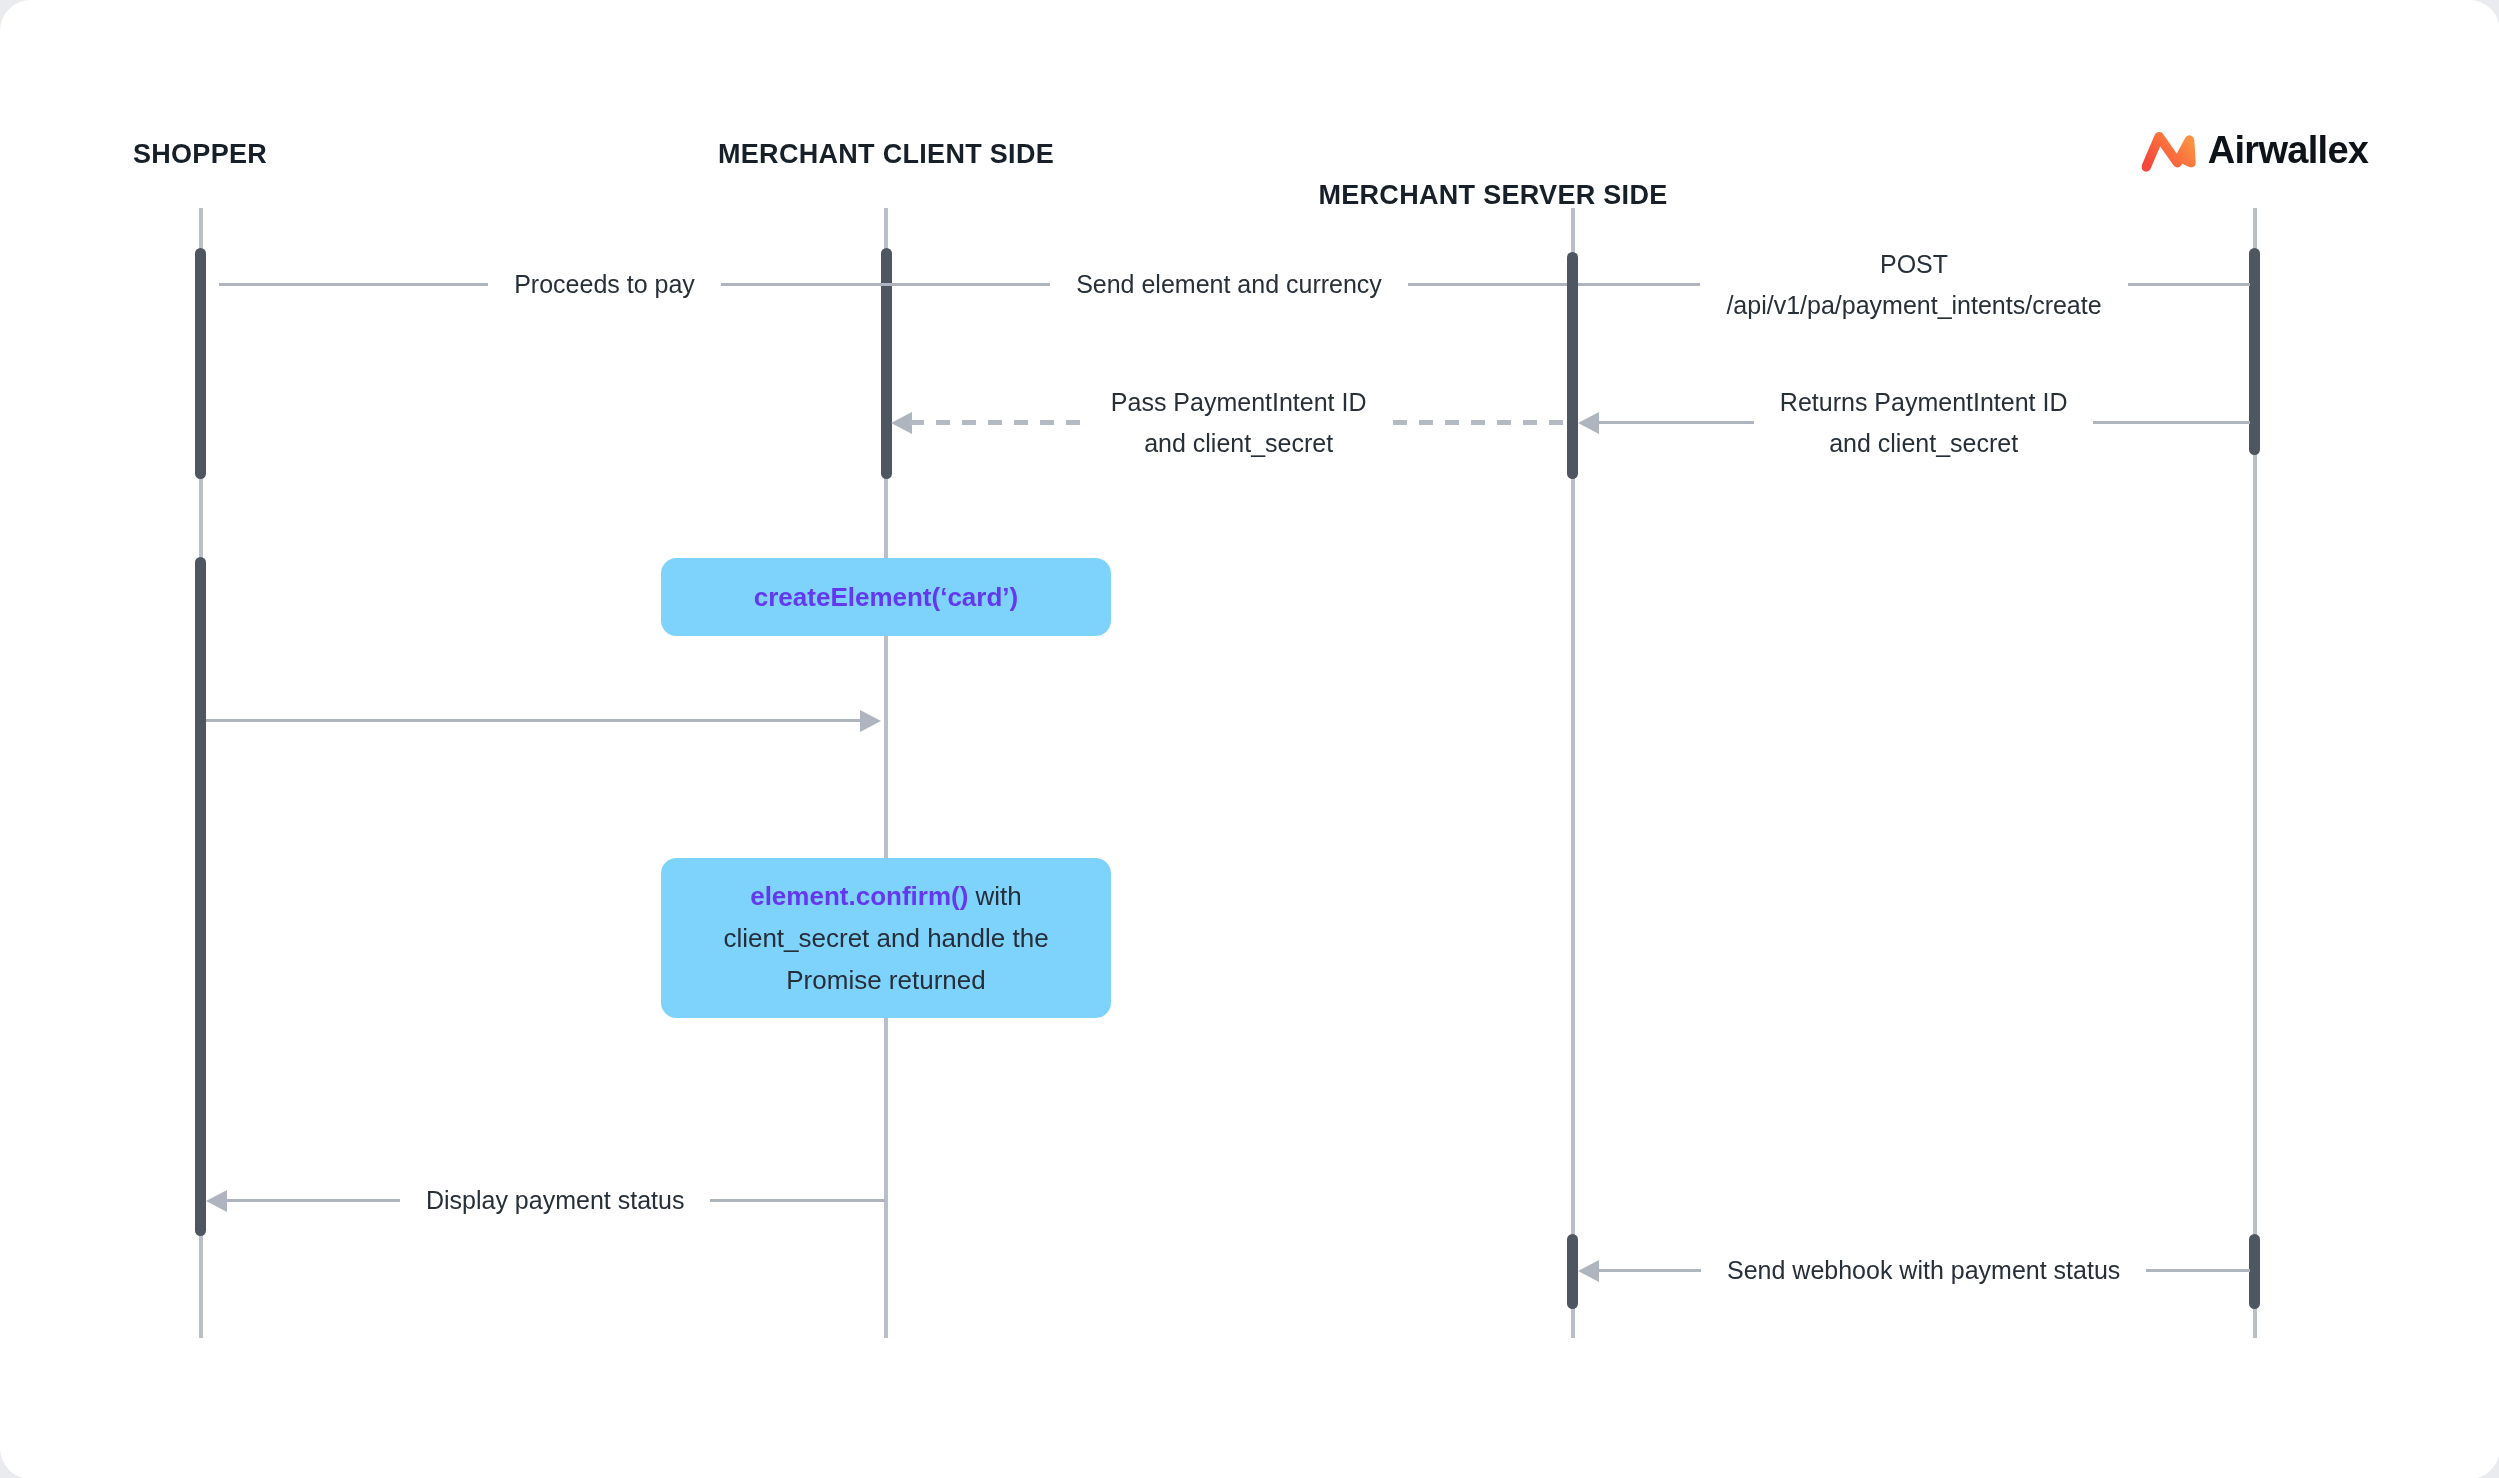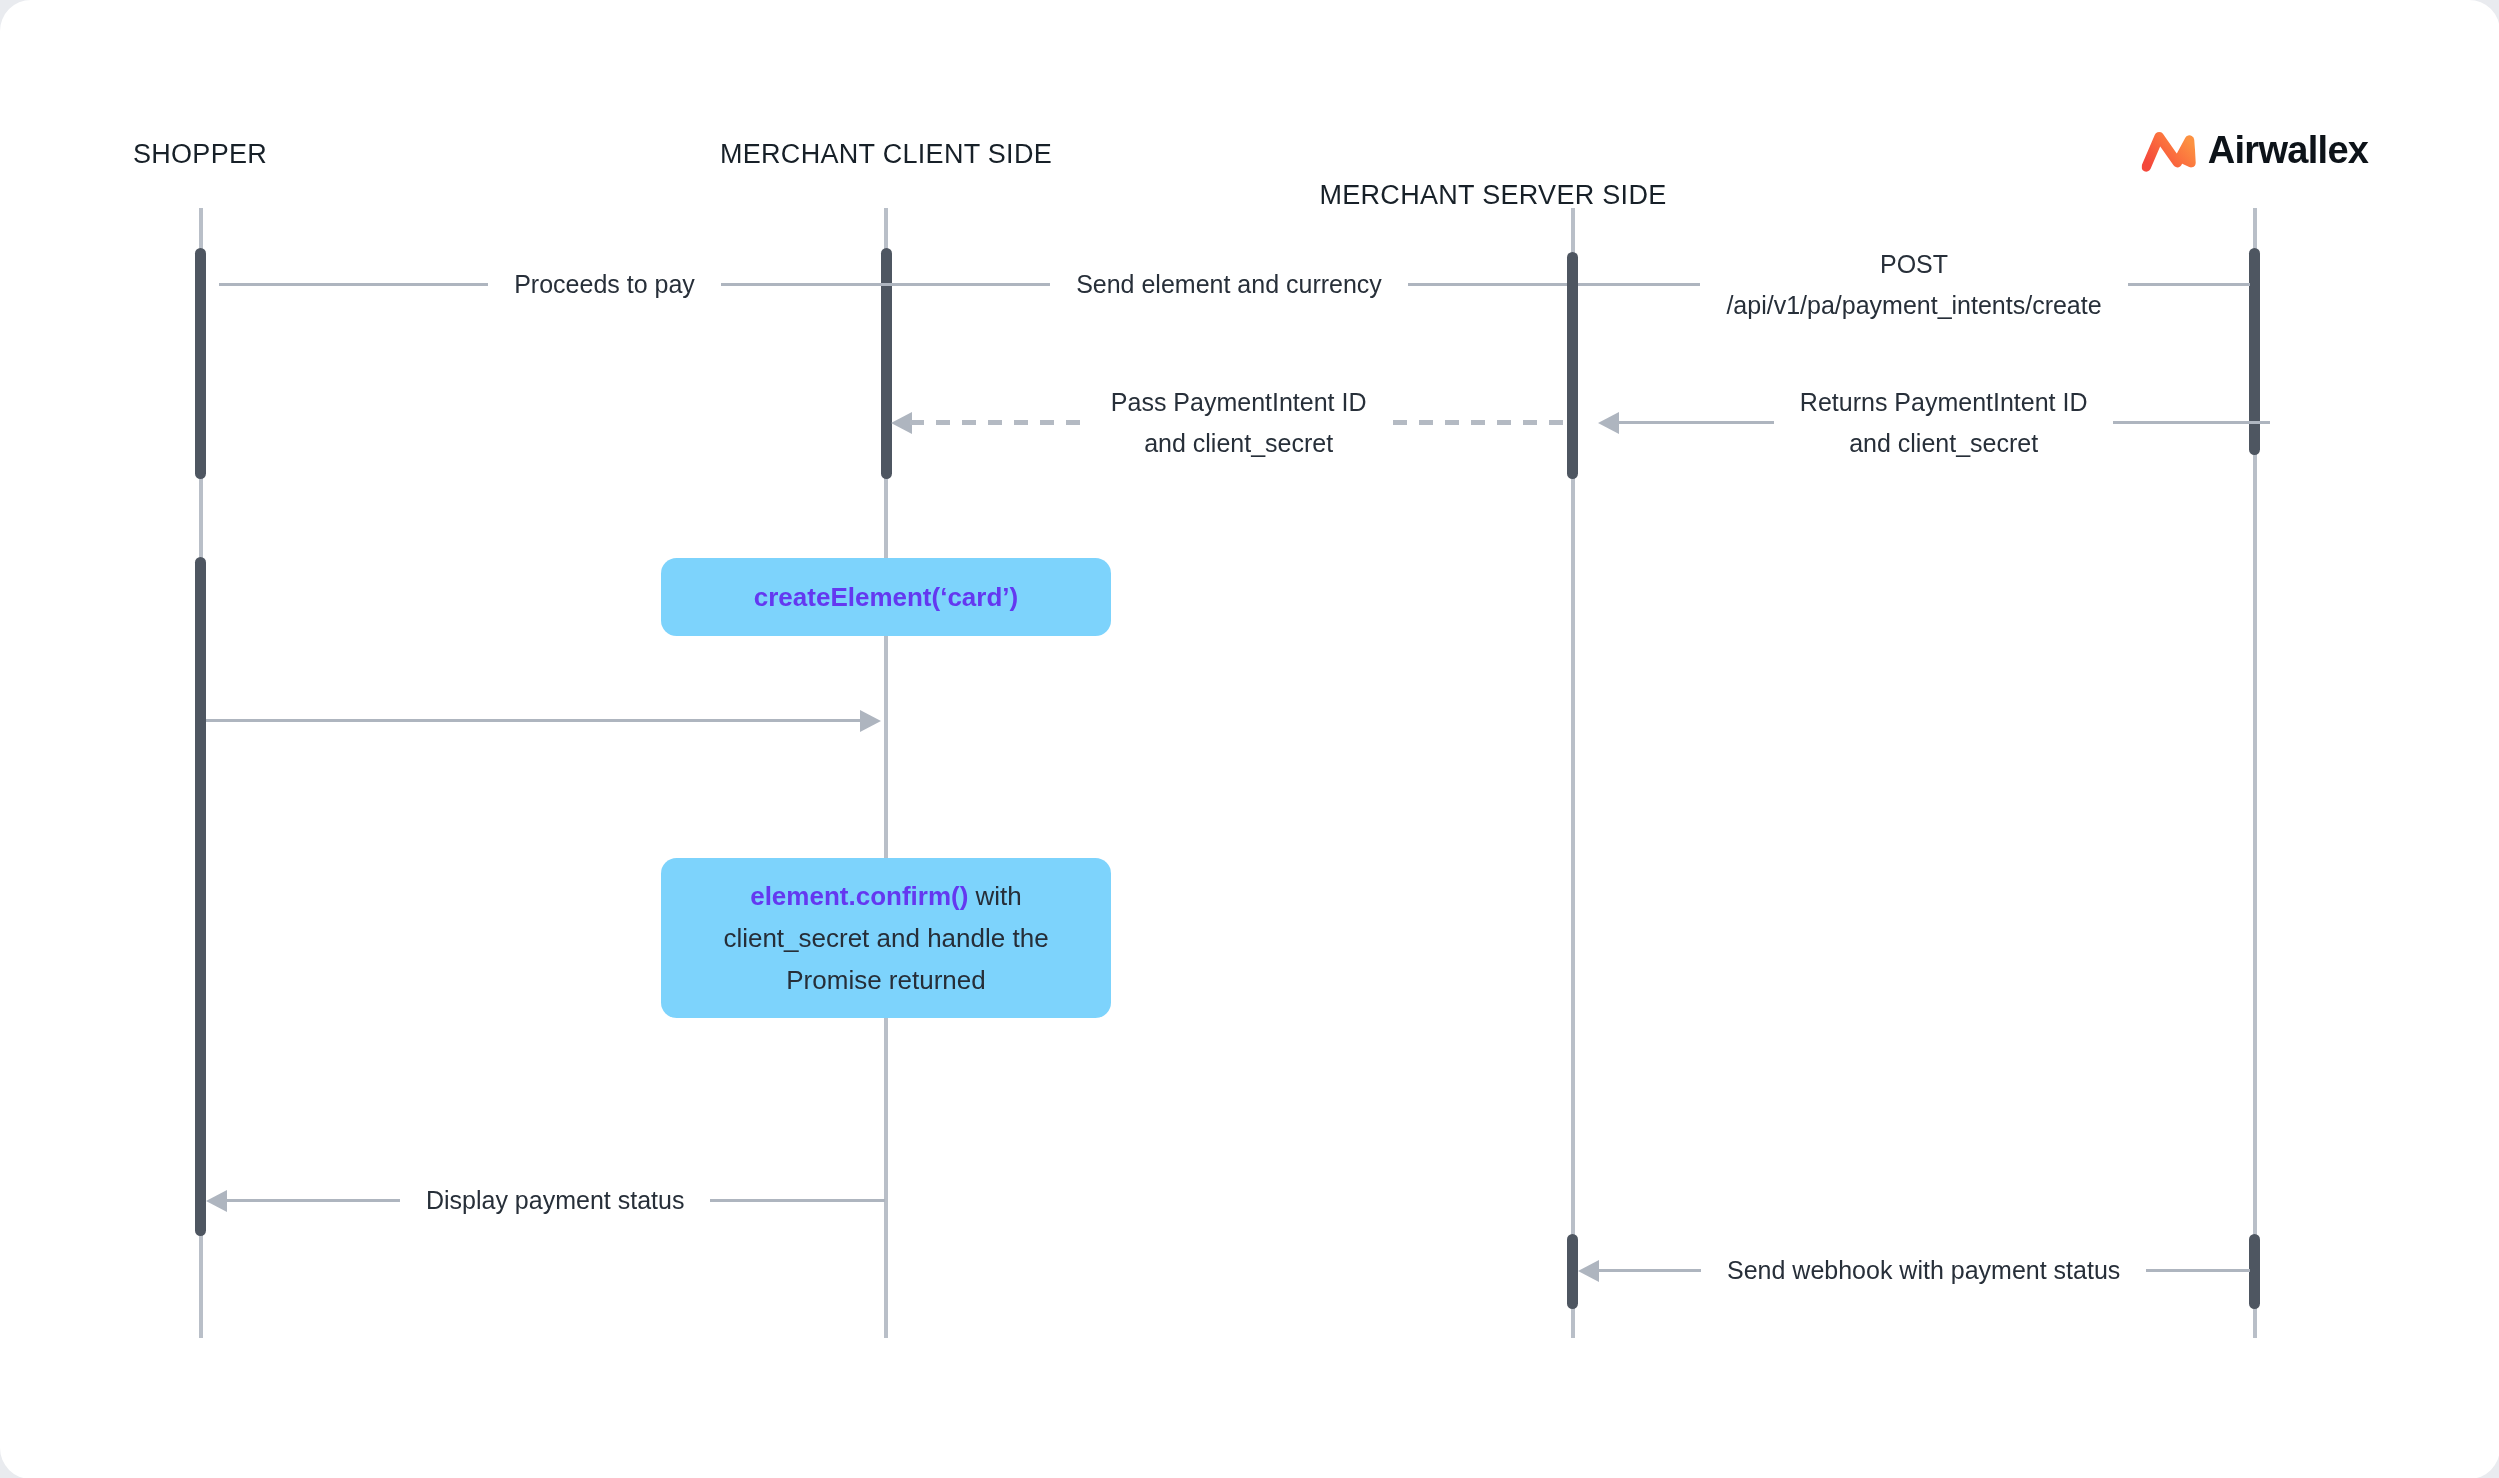--- a/index.html
+++ b/index.html
@@ -16,21 +16,21 @@
     background: #ffffff;
     border-radius: 31px;
   }
 
   
   .actor-header {
     position: absolute;
     top: 139px;
     transform: translateX(-50%);
     font-size: 27px;
-    font-weight: 400;
+    font-weight: 700;
     letter-spacing: 0.3px;
     color: #172028;
     white-space: nowrap;
   }
   .hdr-shopper        { left: 200px; }
   .hdr-merchant-client{ left: 886px; }
   .hdr-merchant-server{ left: 1493px; margin-top: 41px; }
 
   .logo {
     position: absolute;
@@ -112,21 +112,21 @@
     border-style: solid;
     border-width: 11.3px 0 11.3px 21px;
     border-color: transparent transparent transparent #aeb5bf;
     margin-left: -1.7px;
   }
 
   .msg-proceeds  { left: 206px;  top: 241px;  width: 784px; padding-left: 13px; }
   .msg-send      { left: 891px; top: 241px;  width: 676px; }
   .msg-post      { left: 1578px; top: 241px;  width: 672px; }
   .msg-pass      { left: 891px; top: 379px;  width: 676px; }
-  .msg-returns   { left: 1578px; top: 379px;  width: 672px; margin-left: 20px; }
+  .msg-returns   { left: 1578px; top: 379px;  width: 672px; }
   .msg-provides  { left: 206px;  top: 677px;  width: 675px; }
   .msg-display   { left: 206px;  top: 1157px; width: 679px; }
   .msg-webhook   { left: 1578px; top: 1227px; width: 672px; }
 
   
   .note {
     position: absolute;
     left: 661px;
     width: 450px;
     background: #7dd3fc;

